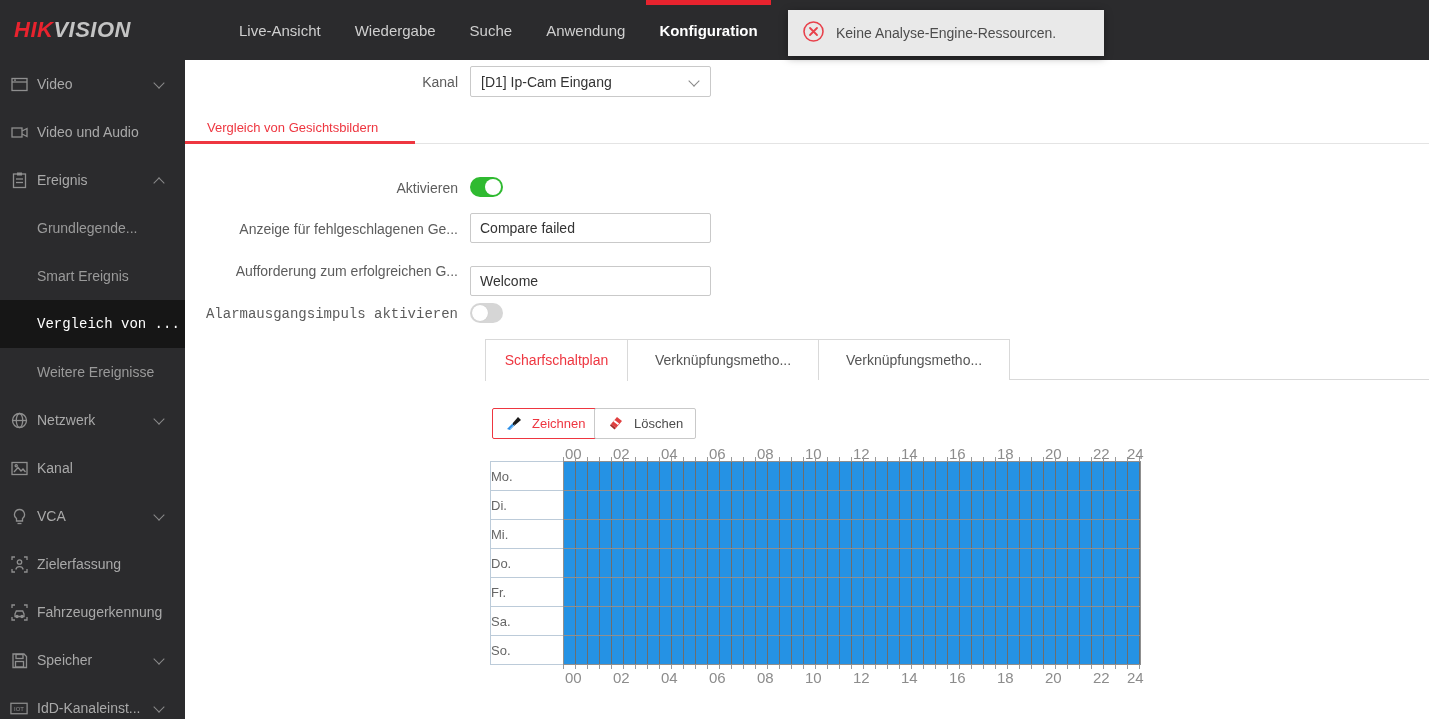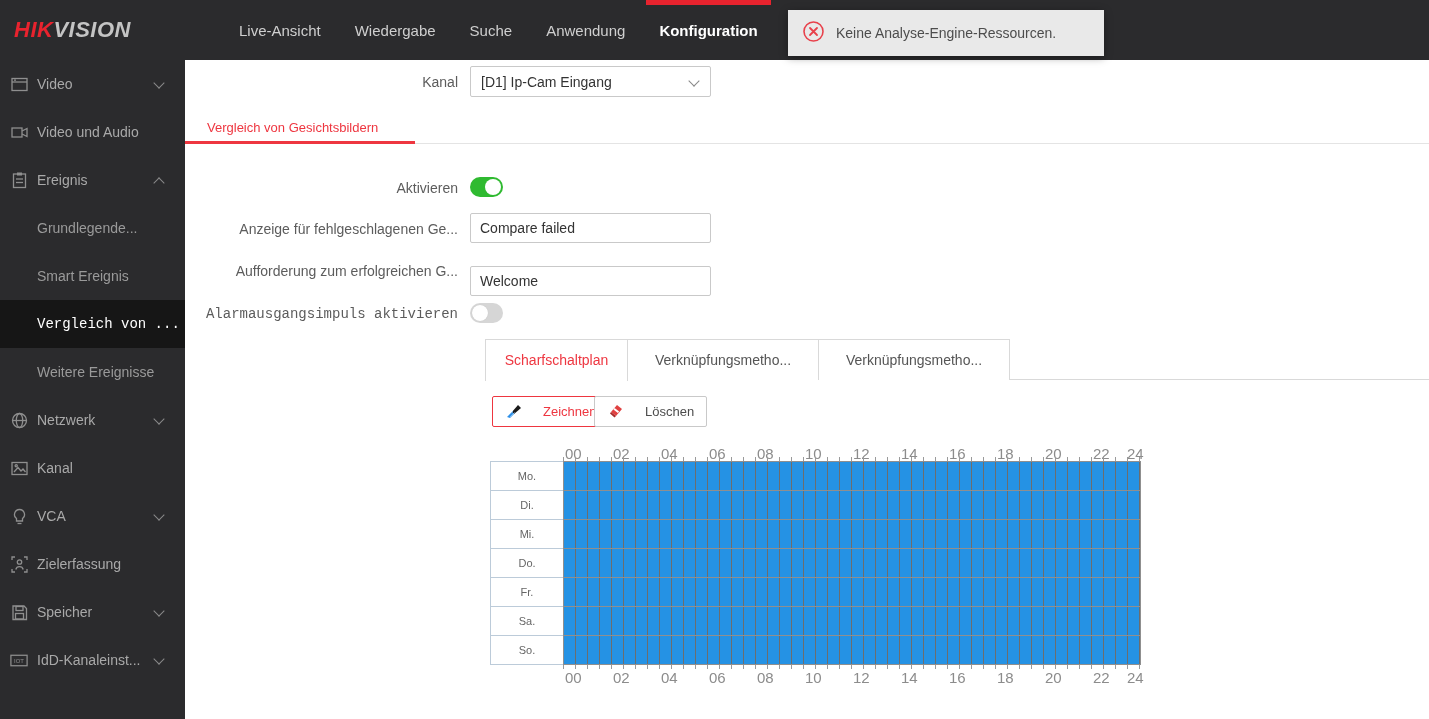--- a/index.html
+++ b/index.html
@@ -59,36 +59,36 @@
             font-size:14px; color:#333; padding:0 9px; font-family:"Liberation Sans", sans-serif; background:#fff; }
 
   
   .tabs { position:absolute; left:300px; top:279px; width:944px; height:41px; border-bottom:1px solid #d9d9d9; }
   .tab { position:relative; float:left; height:41px; line-height:40px; text-align:center; font-size:14px; color:#555;
          border:1px solid #d9d9d9; border-bottom:none; margin-left:-1px; background:#fff; cursor:pointer; }
   .tab:first-child { margin-left:0; }
   .tab.active { color:#ee3640; z-index:2; height:42px; }
 
   
-  .btn { position:absolute; top:336px; height:31px; display:flex; align-items:center; gap:21px; padding:0 12px;
+  .btn { position:absolute; top:348px; height:31px; display:flex; align-items:center; gap:10px; padding:0 12px;
          background:#fff; border-radius:2px; font-size:13px; cursor:pointer; }
   .btn-draw { left:307px; border:1px solid #ee3640; color:#ee3640; }
   .btn-erase { left:409px; border:1px solid #c9c9c9; color:#4d4d4d; }
 
   
   .schedule { position:absolute; left:305px; top:384px; width:650px; height:238px; }
   .sched-head, .sched-foot { position:absolute; left:73px; width:578px; height:17px; }
   .sched-head { top:0; } .sched-foot { top:221px; }
   .axis-label { position:absolute; font-size:15px; color:#8c8c8c; }
   .sched-head .axis-label { top:1px; } .sched-foot .axis-label { top:4px; }
   .ticks { position:absolute; left:0; width:577px; height:4px;
            background:repeating-linear-gradient(90deg,#9a9a9a 0 1px,transparent 1px 12px); }
   .sched-head .ticks { bottom:0; } .sched-foot .ticks { top:0; }
   .day-col { position:absolute; left:0; top:17px; width:74px; height:204px; border:1px solid #bccbd9; background:#fff; }
-  .day-cell { height:29px; line-height:29px; text-align:center; font-size:11px; color:#666; border-bottom:1px solid #bccbd9; }
+  .day-cell { height:29px; line-height:29px; font-size:13px; color:#666; border-bottom:1px solid #bccbd9; }
   .day-cell:last-child { border-bottom:none; }
   .sched-grid { position:absolute; left:73px; top:17px; width:578px; height:204px; cursor:crosshair;
     border:1px solid #8f8f8f;
     background-color:#2592e4;
     background-image:
       repeating-linear-gradient(180deg, transparent 0 28px, #8f8f8f 28px 29px),
       repeating-linear-gradient(90deg, transparent 0 11px, #6d6d6d 11px 12px); }
 </style>
 </head>
 <body>
@@ -206,20 +206,31 @@
       </div>
       <div class="side-item">
         <span class="ic">
           <svg width="19" height="19" viewBox="0 0 19 19">
             <path d="M5 2 H2 V5 M14 2 H17 V5 M2 14 V17 H5 M17 14 V17 H14" fill="none" stroke="#8f8f8f" stroke-width="1.3"></path>
             <circle cx="9.5" cy="7" r="2.2" fill="none" stroke="#8f8f8f" stroke-width="1.3"></circle>
             <path d="M5.8 14.5 a3.8 3.8 0 0 1 7.4 0" fill="none" stroke="#8f8f8f" stroke-width="1.3"></path>
           </svg>
         </span>
         <span class="lbl">Zielerfassung</span>
+      </div>
+      <div class="side-item">
+        <span class="ic">
+          <svg width="19" height="19" viewBox="0 0 19 19">
+            <path d="M5 2 H2 V5 M14 2 H17 V5 M2 14 V17 H5 M17 14 V17 H14" fill="none" stroke="#8f8f8f" stroke-width="1.3"></path>
+            <path d="M5 11 l1.3 -3 h6.4 l1.3 3 v2.5 h-9 Z" fill="none" stroke="#8f8f8f" stroke-width="1.3"></path>
+            <circle cx="7" cy="13.5" r="1" fill="none" stroke="#8f8f8f" stroke-width="1.3"></circle>
+            <circle cx="12" cy="13.5" r="1" fill="none" stroke="#8f8f8f" stroke-width="1.3"></circle>
+          </svg>
+        </span>
+        <span class="lbl">Fahrzeugerkennung</span>
       </div>
       <div class="side-item">
         <span class="ic">
           <svg width="19" height="19" viewBox="0 0 19 19">
             <path d="M3 3 H14 L16.5 5.5 V16.5 H3 Z" fill="none" stroke="#8f8f8f" stroke-width="1.3"></path>
             <rect x="6" y="3.5" width="7" height="4" fill="none" stroke="#8f8f8f" stroke-width="1.3"></rect>
             <rect x="5.5" y="10.5" width="8" height="5.5" fill="none" stroke="#8f8f8f" stroke-width="1.3"></rect>
           </svg>
         </span>
         <span class="lbl">Speicher</span>

